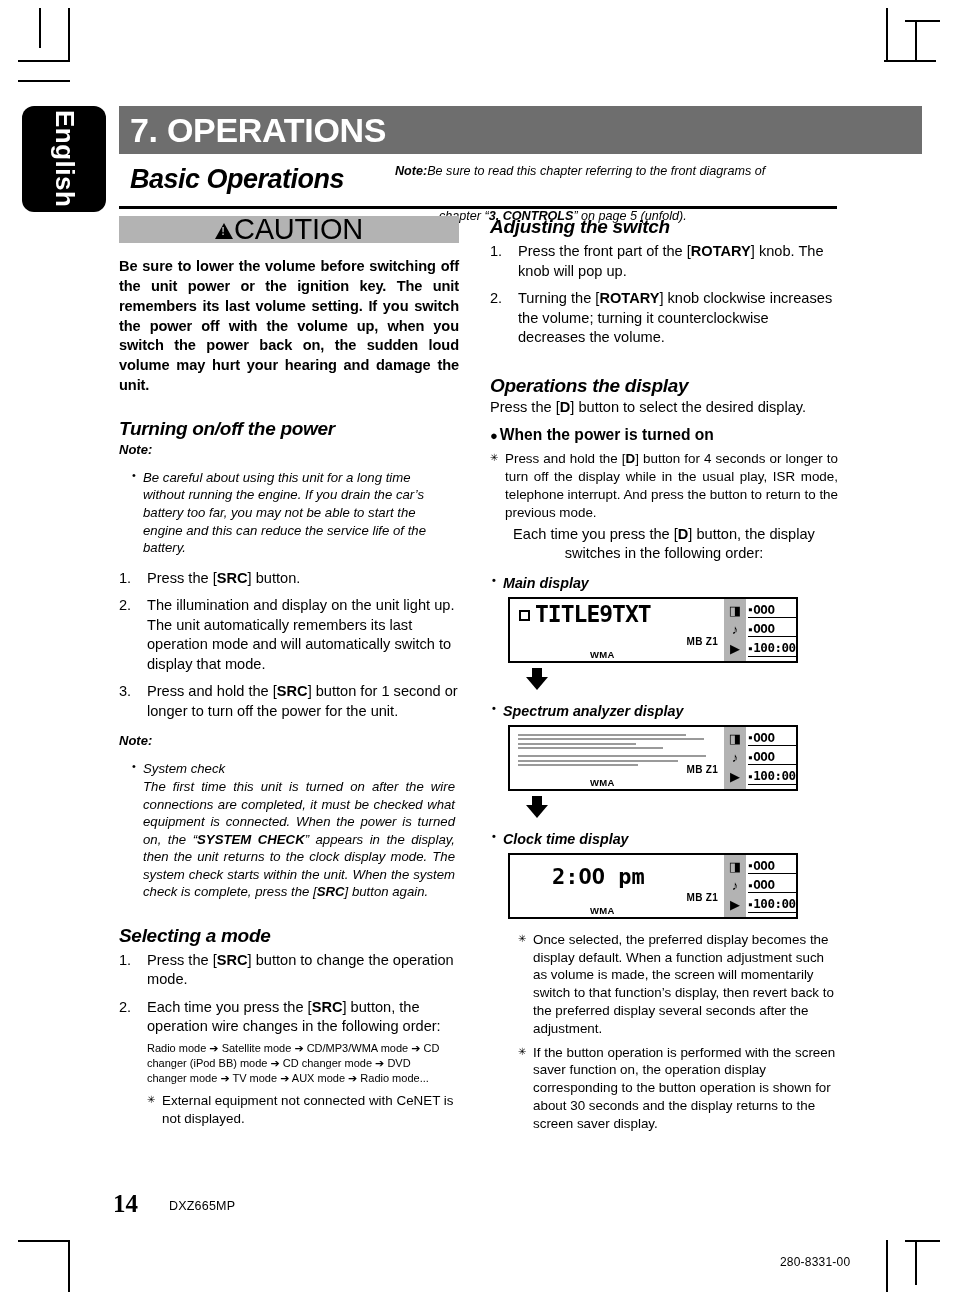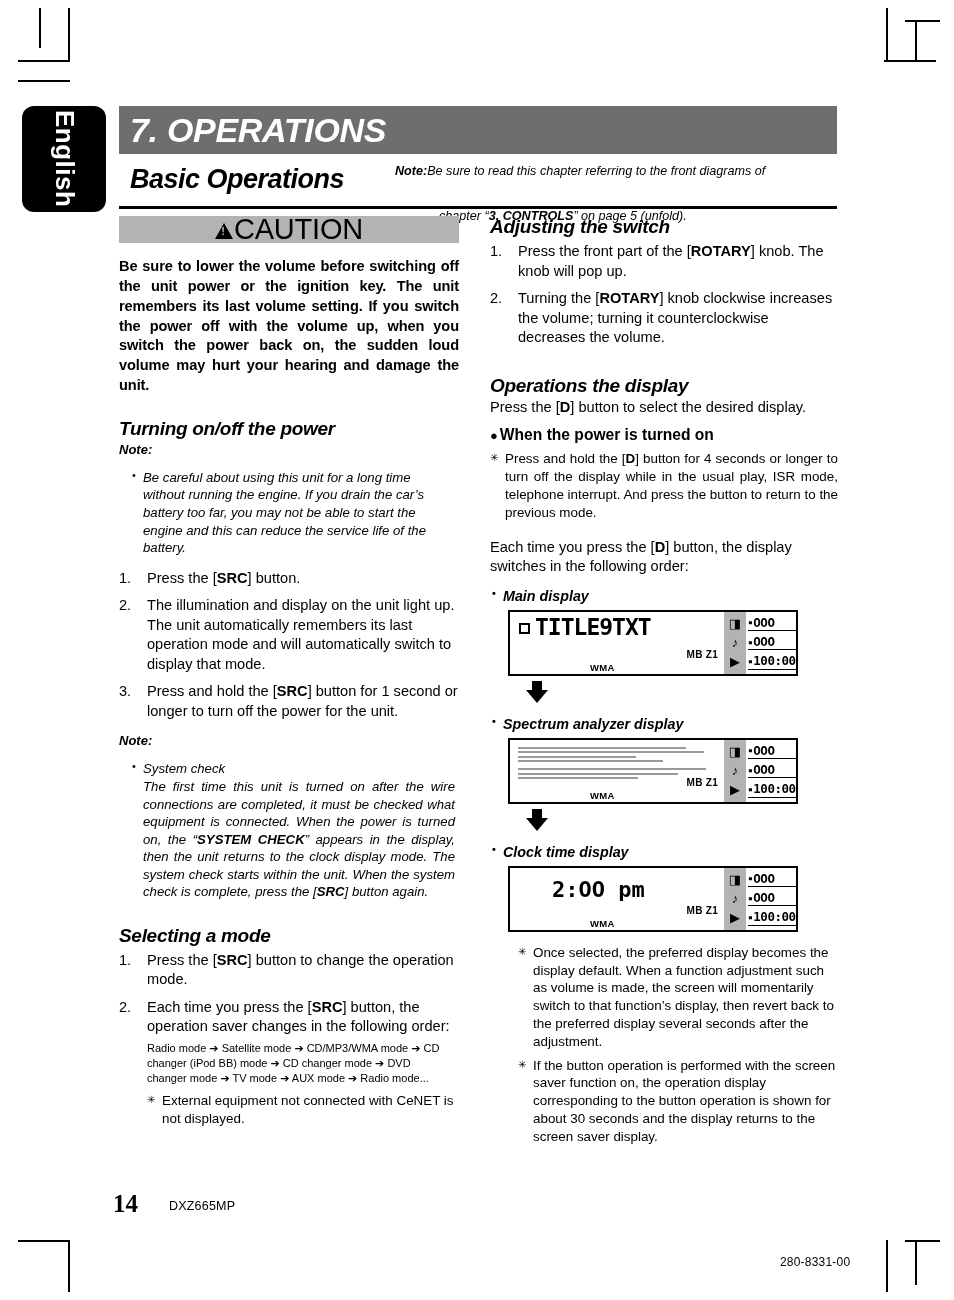--- a/index.html
+++ b/index.html
@@ -30,23 +30,23 @@
   }
   #english-tab span {
     color:#fff; font-weight:bold; font-size:26px;
     writing-mode: vertical-rl;
     letter-spacing:0.5px;
   }
 
   
   #title-banner {
     position:absolute; left:119px; top:106px;
-    width:718px; height:48px;
+    width:803px; height:48px;
     background:#6e6e6e;
-    display:flex; align-items:center;font-style:italic;
+    display:flex; align-items:center;
   }
   #title-banner .t {
     color:#fff; font-weight:bold; font-size:34px;
     padding-left:11px; letter-spacing:-0.3px;
   }
 
   
   #section-row {
     position:absolute; left:119px; top:160px; width:718px; height:48px;
   }
@@ -287,21 +287,21 @@
       </li>
     </ul>
 
     <h3 class="sub" style="margin-top:24px;">Selecting a mode</h3>
 
     <ol class="num" style="margin-top:-4px;">
       <li>
         <span class="n">1.</span><span>Press the [</span><b>SRC</b><span>] button to change the operation mode.</span>
       </li>
       <li>
-        <span class="n">2.</span><span>Each time you press the [</span><b>SRC</b><span>] button, the operation saver changes in the following order:</span>
+        <span class="n">2.</span><span>Each time you press the [</span><b>SRC</b><span>] button, the operation wire changes in the following order:</span>
       </li>
     </ol>
 
     <div class="indent-blk" style="width:330px;">Radio mode ➔ Satellite mode ➔ CD/MP3/WMA mode ➔ CD changer (iPod BB) mode ➔ CD changer mode ➔ DVD changer mode ➔ TV mode ➔ AUX mode ➔ Radio mode...</div>
 
     <ul class="star" style="padding-left:28px;margin-top:4px;">
       <li>External equipment not connected with CeNET is not displayed.</li>
     </ul>
   </div>
 
@@ -322,21 +322,21 @@
 
     <div class="bdot">
         <span class="d">●</span>
         <span>When the power is turned on</span>
       </div>
 
     <ul class="star" style="margin-top:2px;">
       <li class="justify"><span>Press and hold the [</span><b>D</b><span>] button for 4 seconds or longer to turn off the display while in the usual play, ISR mode, telephone interrupt. And press the button to return to the previous mode.</span></li>
     </ul>
 
-    <div class="plain" style="margin-top:16px;"><span>Each time you press the [</span><b>D</b><span>] button, the display switches in the following order:</span></div>
+    <div class="plain" style="margin-top:3px;text-align:center;"><span>Each time you press the [</span><b>D</b><span>] button, the display switches in the following order:</span></div>
 
     <div class="dotlabel">Main display</div>
     <div class="lcd">
       <div class="sqicon"></div>
       <div class="maintxt" style="left:25px;">TITLE9TXT</div>
       <div class="wma">WMA</div>
       <div class="mbz1">MB Z1</div>
       <div class="rightpane">
         <div class="iconcol">
           <div class="ic">◨</div>

